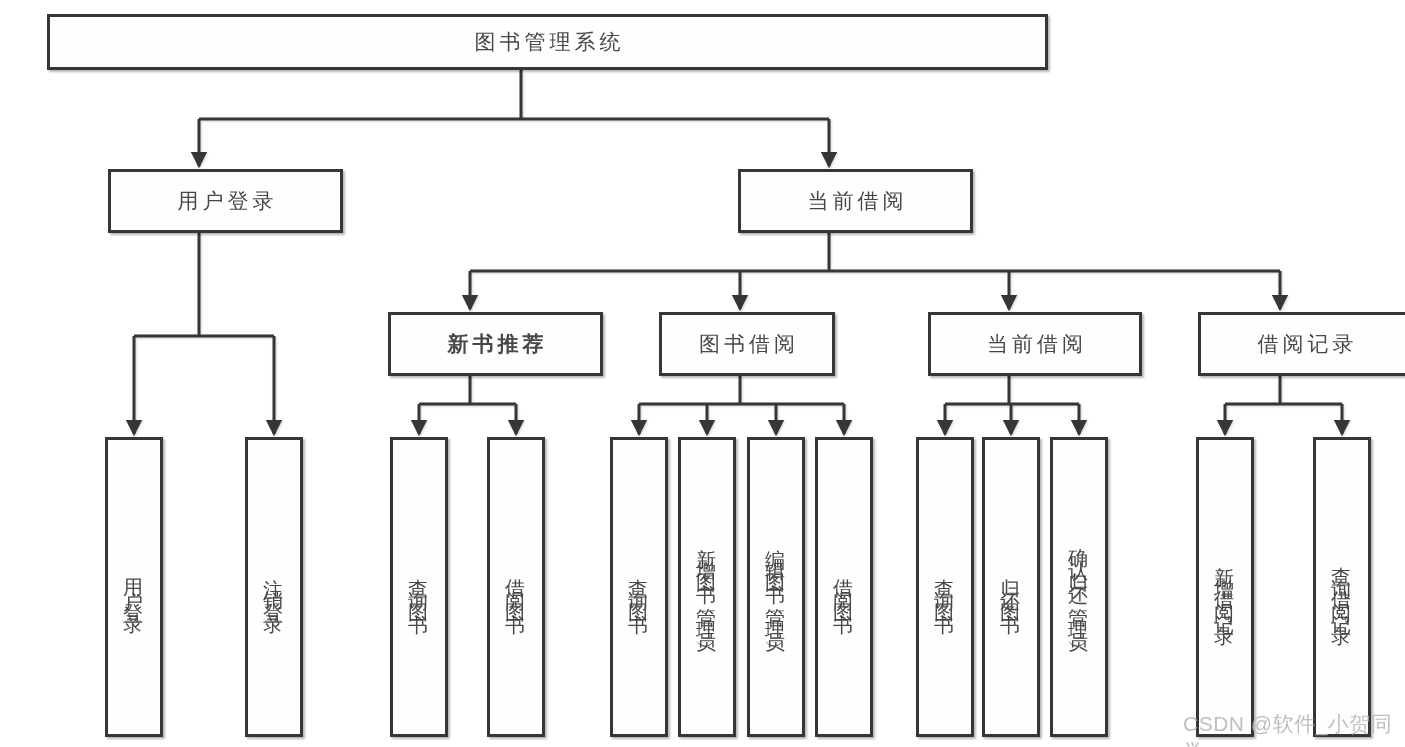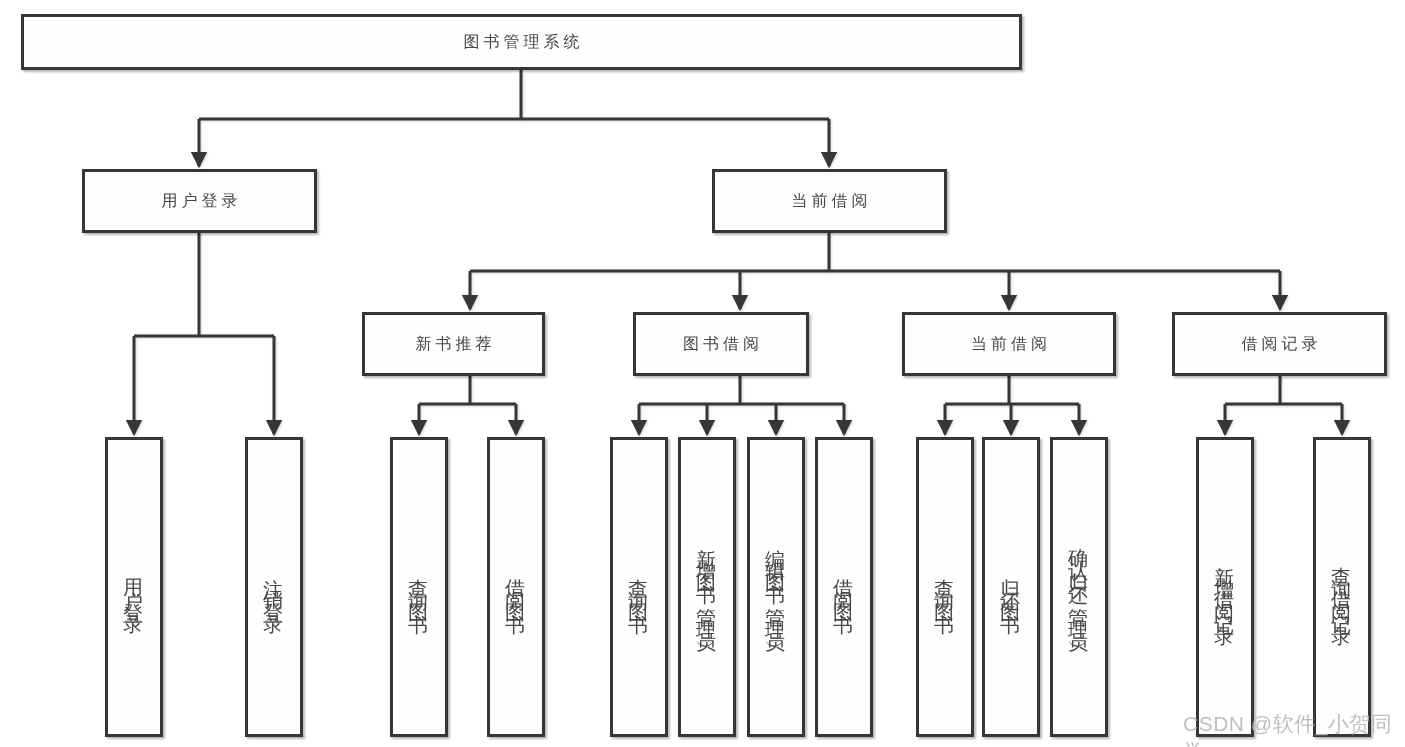--- a/index.html
+++ b/index.html
@@ -28,23 +28,24 @@
     background: #fefefe;
     border: 3px solid #363636;
     color: #474747;
     display: flex;
     align-items: center;
     justify-content: center;
     box-shadow: 2px 2px 2px rgba(0,0,0,0.28);
     white-space: nowrap;
   }
   .h {
-    font-size: 16px;
+    font-size: 21px;
     letter-spacing: 4px;
     text-indent: 4px;
+    margin-left: 26px;
   }
   .v {
     writing-mode: vertical-rl;
     text-orientation: mixed;
     font-size: 20px;
     letter-spacing: 12px;
     white-space: normal;
   }
   #watermark {
     position: absolute;
@@ -109,21 +110,21 @@
       <line x1="1225" y1="404" x2="1225" y2="434" marker-end="url(#arrow)"></line>
       <line x1="1342" y1="404" x2="1342" y2="434" marker-end="url(#arrow)"></line>
     </g>
   </svg>
 
   <div class="box h" style="left:21px; top:14px; width:1001px; height:56px;">图书管理系统</div>
 
   <div class="box h" style="left:82px; top:169px; width:235px; height:64px;">用户登录</div>
   <div class="box h" style="left:712px; top:169px; width:235px; height:64px;">当前借阅</div>
 
-  <div class="box h" style="left:362px; top:312px; width:183px; height:64px;">新书推荐</div>
+  <div class="box h" style="left:362px; top:312px; width:215px; height:64px;font-weight:bold;">新书推荐</div>
   <div class="box h" style="left:633px; top:312px; width:176px; height:64px;">图书借阅</div>
   <div class="box h" style="left:902px; top:312px; width:214px; height:64px;">当前借阅</div>
   <div class="box h" style="left:1172px; top:312px; width:215px; height:64px;text-align:right;">借阅记录</div>
 
   <div class="box v" style="left:105px; top:437px; width:58px; height:300px;">用户登录</div>
   <div class="box v" style="left:245px; top:437px; width:58px; height:300px;">注销登录</div>
 
   <div class="box v" style="left:390px; top:437px; width:58px; height:300px;">查询图书</div>
   <div class="box v" style="left:487px; top:437px; width:58px; height:300px;">借阅图书</div>
 

